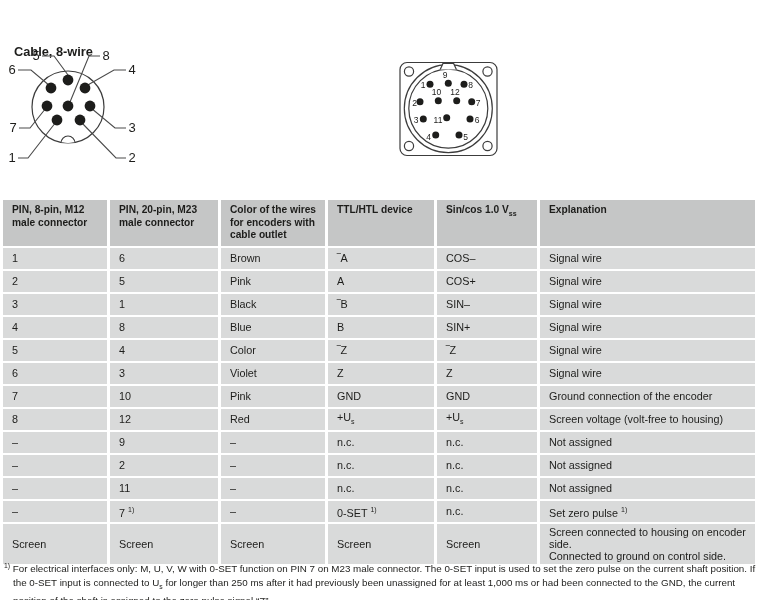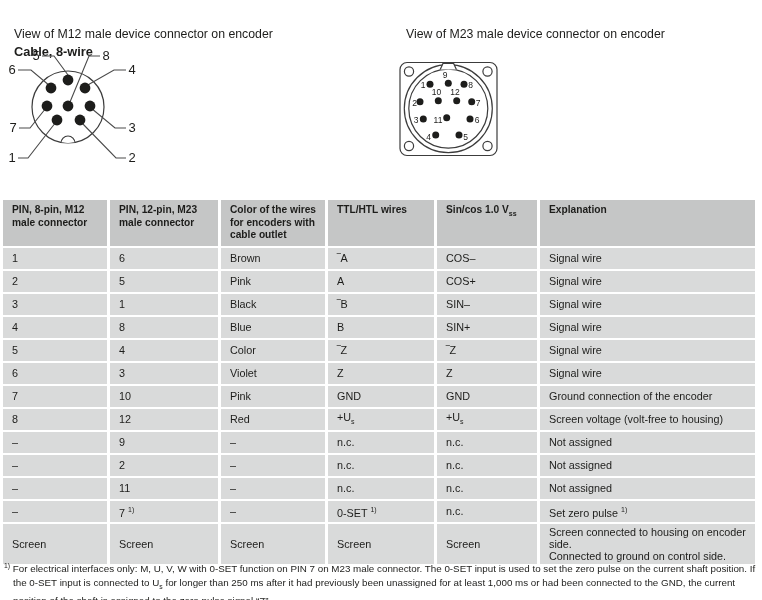--- a/index.html
+++ b/index.html
@@ -28,22 +28,20 @@
             line-height:13.8px;padding-left:9px;text-indent:-9px;}
   .footnote sup{font-size:6.8px;}
   .footnote sub{font-size:6.8px;}
 </style>
 </head>
 <body>
 
 <div class="page">
 
   <div class="title">Cable, 8-wire</div>
-  <div class="caption caption-m12">View of M12 male device connector on encoder</div>
-  <div class="caption caption-m23">View of M23 male device connector on encoder</div>
 
   <svg class="m12" width="146" height="122" viewBox="0 0 146 122">
     <defs>
       <clipPath id="m12clip">
           <circle cx="66" cy="63" r="36"></circle>
         </clipPath>
     </defs>
     <circle class="outline" cx="66" cy="63" r="36"></circle>
     <g clip-path="url(#m12clip)">
       <circle cx="66" cy="99" r="7" fill="#ffffff" stroke="#3c3c3c" stroke-width="1.2"></circle>
@@ -119,23 +117,23 @@
       <col style="width:104px">
         <col style="width:108px">
         <col style="width:104px">
       <col style="width:106px">
         <col style="width:100px">
         <col style="width:215px">
     </colgroup>
     <thead>
       <tr>
         <th>PIN, 8-pin, M12 male connector</th>
-        <th>PIN, 12-pin, M23 male connector</th>
+        <th>PIN, 20-pin, M23 male connector</th>
         <th>Color of the wires for encoders with cable outlet</th>
-        <th>TTL/HTL wires</th>
+        <th>TTL/HTL device</th>
         <th>Sin/cos 1.0 V<sub>ss</sub></th>
         <th>Explanation</th>
       </tr>
     </thead>
     <tbody>
         <tr>
           <td>1</td>
           <td>6</td>
           <td>Brown</td>
           <td>‾A</td>

